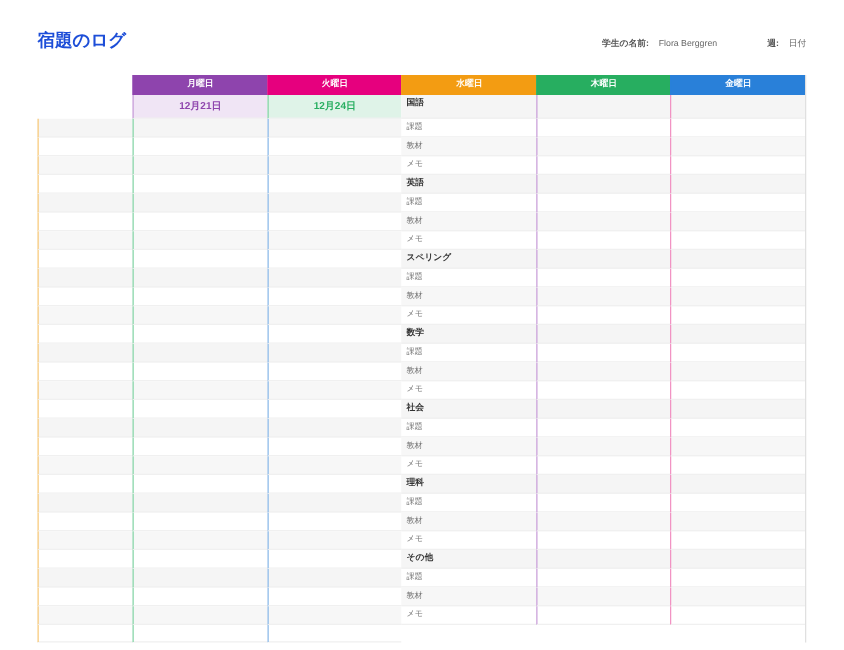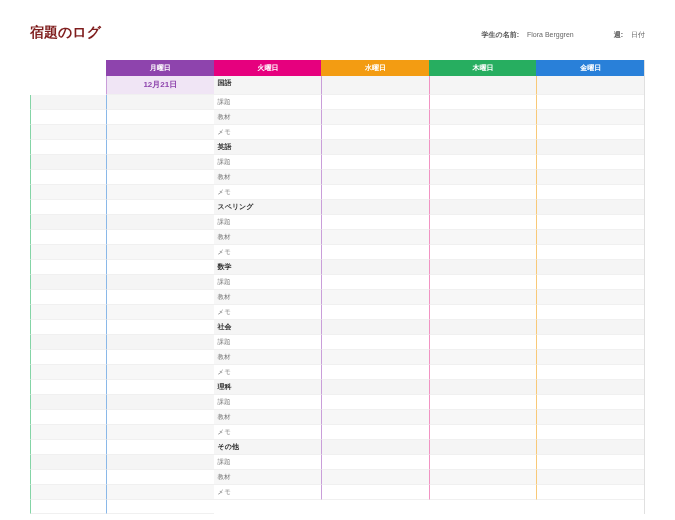--- a/index.html
+++ b/index.html
@@ -13,21 +13,21 @@
     color: #333;
   }
   .header {
     display: flex;
     align-items: baseline;
     margin-bottom: 18px;
   }
   .title {
     font-size: 14px;
     font-weight: 600;
-    color: #7f1d1d;
+    color: #1d4ed8;
     flex: 0 0 auto;
     margin-right: auto;
   }
   .meta {
     display: flex;
     gap: 40px;
     font-size: 7px;
     color: #555;
   }
   .meta .label { font-weight: 600; margin-right: 6px; }
@@ -97,20 +97,21 @@
 
 <div class="grid" id="grid">
     <div class="cell blank-head"></div>
     <div class="cell dayname divider c0" style="background: rgb(142, 68, 173); border-left: 1px solid rgb(142, 68, 173);">月曜日</div>
     <div class="cell dayname divider c1" style="background: rgb(230, 0, 126); border-left: 1px solid rgb(230, 0, 126);">火曜日</div>
     <div class="cell dayname divider c2" style="background: rgb(243, 156, 18); border-left: 1px solid rgb(243, 156, 18);">水曜日</div>
     <div class="cell dayname divider c3" style="background: rgb(39, 174, 96); border-left: 1px solid rgb(39, 174, 96);">木曜日</div>
     <div class="cell dayname divider c4" style="background: rgb(41, 128, 217); border-left: 1px solid rgb(41, 128, 217);">金曜日</div>
     <div class="cell blank-head"></div>
     <div class="cell daydate divider d0" style="background: rgb(240, 229, 245); color: rgb(142, 68, 173); border-left: 1px solid rgb(201, 158, 217);">12月21日</div>
+    <div class="cell daydate divider d3" style="background: rgb(223, 243, 232); color: rgb(39, 174, 96); border-left: 1px solid rgb(132, 212, 166);">12月24日</div>
     <div class="cell rowlabel subject">国語</div>
     <div class="cell" style="background: rgb(245, 245, 245); border-left: 1px solid rgb(201, 158, 217);"></div>
     <div class="cell" style="background: rgb(245, 245, 245); border-left: 1px solid rgb(241, 147, 195);"></div>
     <div class="cell" style="background: rgb(245, 245, 245); border-left: 1px solid rgb(248, 201, 120);"></div>
     <div class="cell" style="background: rgb(245, 245, 245); border-left: 1px solid rgb(132, 212, 166);"></div>
     <div class="cell" style="background: rgb(245, 245, 245); border-left: 1px solid rgb(138, 184, 232);"></div>
     <div class="cell rowlabel">課題</div>
     <div class="cell" style="border-left: 1px solid rgb(201, 158, 217);"></div>
     <div class="cell" style="border-left: 1px solid rgb(241, 147, 195);"></div>
     <div class="cell" style="border-left: 1px solid rgb(248, 201, 120);"></div>

